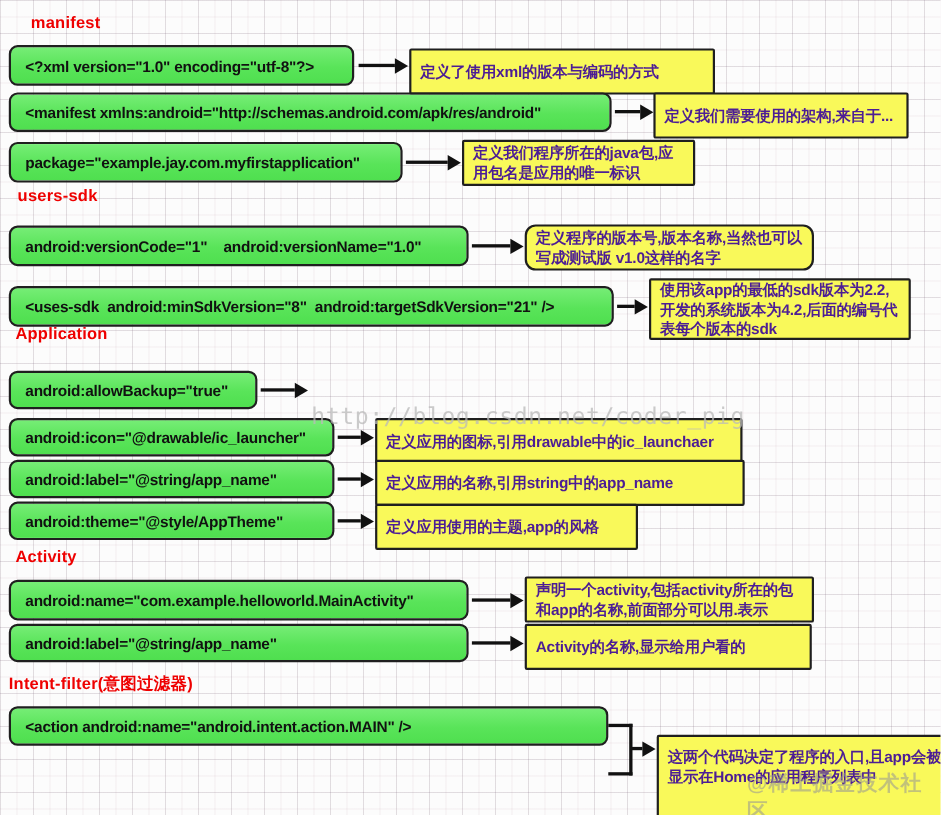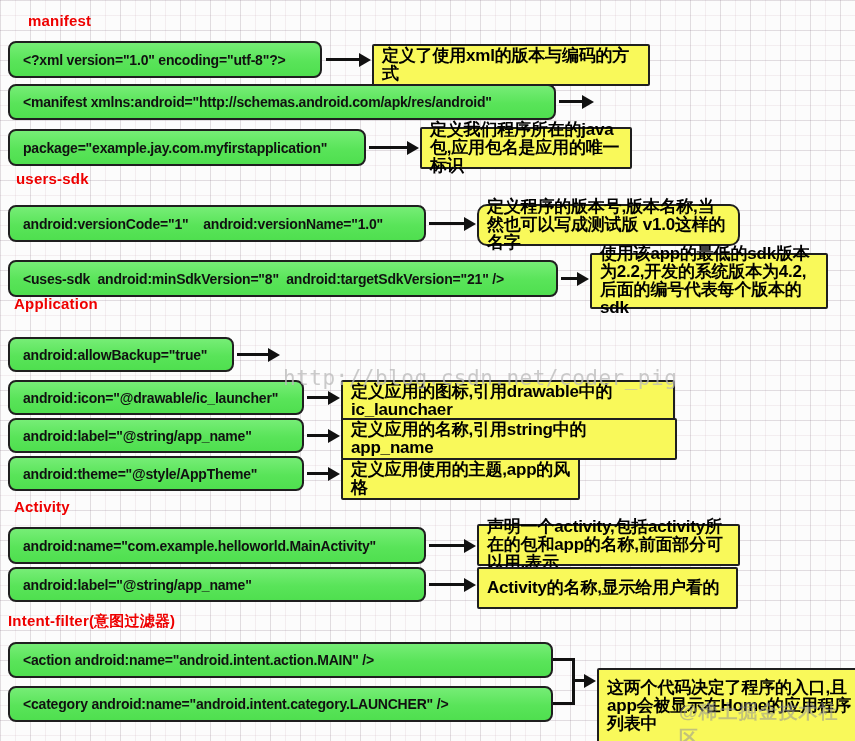--- a/index.html
+++ b/index.html
@@ -21,21 +21,21 @@
   .code{
     position:absolute;display:flex;align-items:center;
     background:linear-gradient(180deg,#76ed76 0%,#59e459 55%,#4fdf4f 100%);
     border:2.5px solid #1f1f1f;border-radius:8px;box-sizing:border-box;
     font-weight:bold;font-size:14px;color:#111;padding-left:13px;
     white-space:pre;letter-spacing:-0.2px;
   }
   .note{
     position:absolute;display:flex;align-items:center;
     background:#f9f95a;border:2.5px solid #1f1f1f;border-radius:2px;
-    box-sizing:border-box;font-weight:bold;font-size:17px;color:#000000;
+    box-sizing:border-box;font-weight:bold;font-size:14px;color:#4c1d95;
     padding:19px 8px;line-height:18px;letter-spacing:-0.2px;
   }
   .arrow{position:absolute;height:3px;background:#111;}
   .arrow::after{
     content:"";position:absolute;right:-12px;top:50%;transform:translateY(-50%);
     width:0;height:0;border-left:12px solid #111;
     border-top:7px solid transparent;border-bottom:7px solid transparent;
   }
   .cline{position:absolute;background:#111;}
   .wm-csdn{
@@ -57,20 +57,21 @@
   <div class="sec" style="left:14px;top:295px;">Application</div>
   <div class="sec" style="left:14px;top:498px;text-align:center;">Activity</div>
   <div class="sec" style="left:8px;top:612px;">Intent-filter(意图过滤器)</div>
 
   <div class="code" style="left:8px;top:41px;width:314px;height:37px;">&lt;?xml version="1.0" encoding="utf-8"?&gt;</div>
   <div class="arrow" style="left:326px;top:58px;width:33px;"></div>
   <div class="note" style="left:372px;top:44px;width:278px;height:34px;">定义了使用xml的版本与编码的方式</div>
 
   <div class="code" style="left:8px;top:84px;width:548px;height:36px;">&lt;manifest xmlns:android="http://schemas.android.com/apk/res/android"</div>
   <div class="arrow" style="left:559px;top:100px;width:23px;"></div>
+  <div class="note" style="left:594px;top:84px;width:232px;height:34px;">定义我们需要使用的架构,来自于...</div>
 
   <div class="code" style="left:8px;top:129px;width:358px;height:37px;">package="example.jay.com.myfirstapplication"</div>
   <div class="arrow" style="left:369px;top:146px;width:38px;"></div>
   <div class="note" style="left:420px;top:127px;width:212px;height:40px;">定义我们程序所在的java包,应用包名是应用的唯一标识</div>
 
   <div class="code" style="left:8px;top:205px;width:418px;height:37px;">android:versionCode="1"    android:versionName="1.0"</div>
   <div class="arrow" style="left:429px;top:222px;width:35px;"></div>
   <div class="note" style="left:477px;top:204px;width:263px;height:40px;border-radius:10px;">定义程序的版本号,版本名称,当然也可以写成测试版 v1.0这样的名字</div>
 
   <div class="code" style="left:8px;top:260px;width:550px;height:37px;">&lt;uses-sdk  android:minSdkVersion="8"  android:targetSdkVersion="21" /&gt;</div>
@@ -94,21 +95,20 @@
 
   <div class="code" style="left:8px;top:527px;width:418px;height:37px;">android:name="com.example.helloworld.MainActivity"</div>
   <div class="arrow" style="left:429px;top:544px;width:35px;"></div>
   <div class="note" style="left:477px;top:524px;width:263px;height:40px;">声明一个activity,包括activity所在的包和app的名称,前面部分可以用.表示</div>
 
   <div class="code" style="left:8px;top:567px;width:418px;height:35px;">android:label="@string/app_name"</div>
   <div class="arrow" style="left:429px;top:583px;width:35px;"></div>
   <div class="note" style="left:477px;top:567px;width:261px;height:34px;">Activity的名称,显示给用户看的</div>
 
   <div class="code" style="left:8px;top:642px;width:545px;height:36px;">&lt;action android:name="android.intent.action.MAIN" /&gt;</div>
-  <div class="code" style="left:8px;top:686px;width:545px;height:36px;">&lt;category android:name="android.intent.category.LAUNCHER" /&gt;</div>
 
   <div class="cline" style="left:553px;top:658px;width:22px;height:3px;"></div>
   <div class="cline" style="left:553px;top:702px;width:22px;height:3px;"></div>
   <div class="cline" style="left:572px;top:658px;width:3px;height:47px;"></div>
   <div class="arrow" style="left:574px;top:679px;width:10px;"></div>
   <div class="note" style="left:597px;top:668px;width:275px;height:81px;align-items:flex-start;padding-top:9px;">这两个代码决定了程序的入口,且app会被显示在Home的应用程序列表中</div>
 
   <div class="wm-csdn">http://blog.csdn.net/coder_pig</div>
   <div class="wm-juejin">@稀土掘金技术社区</div>
 

